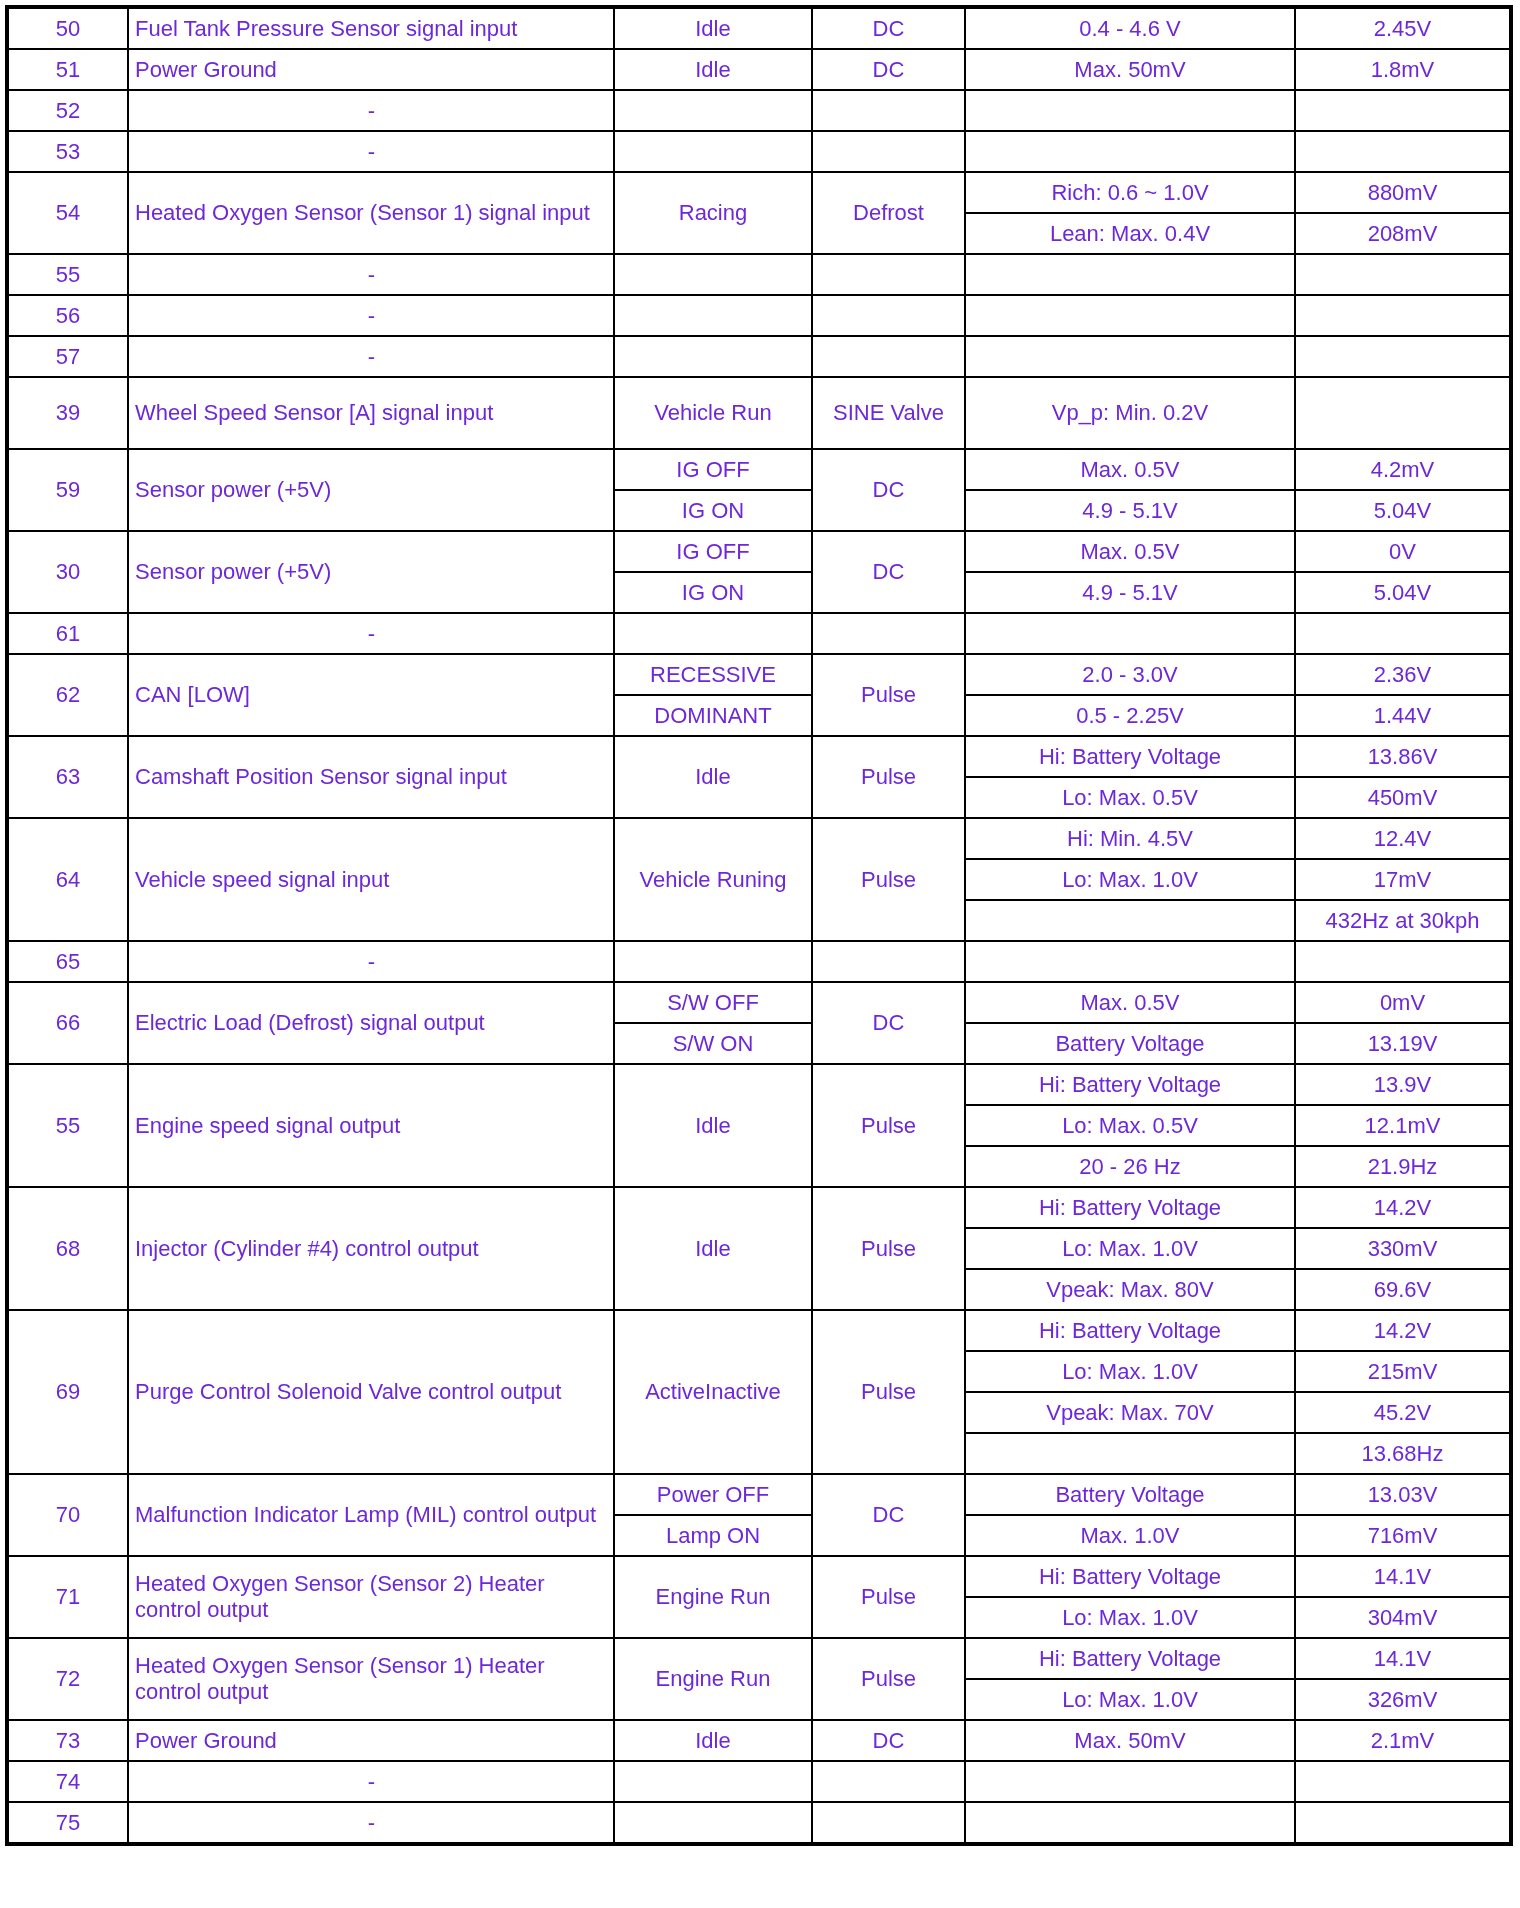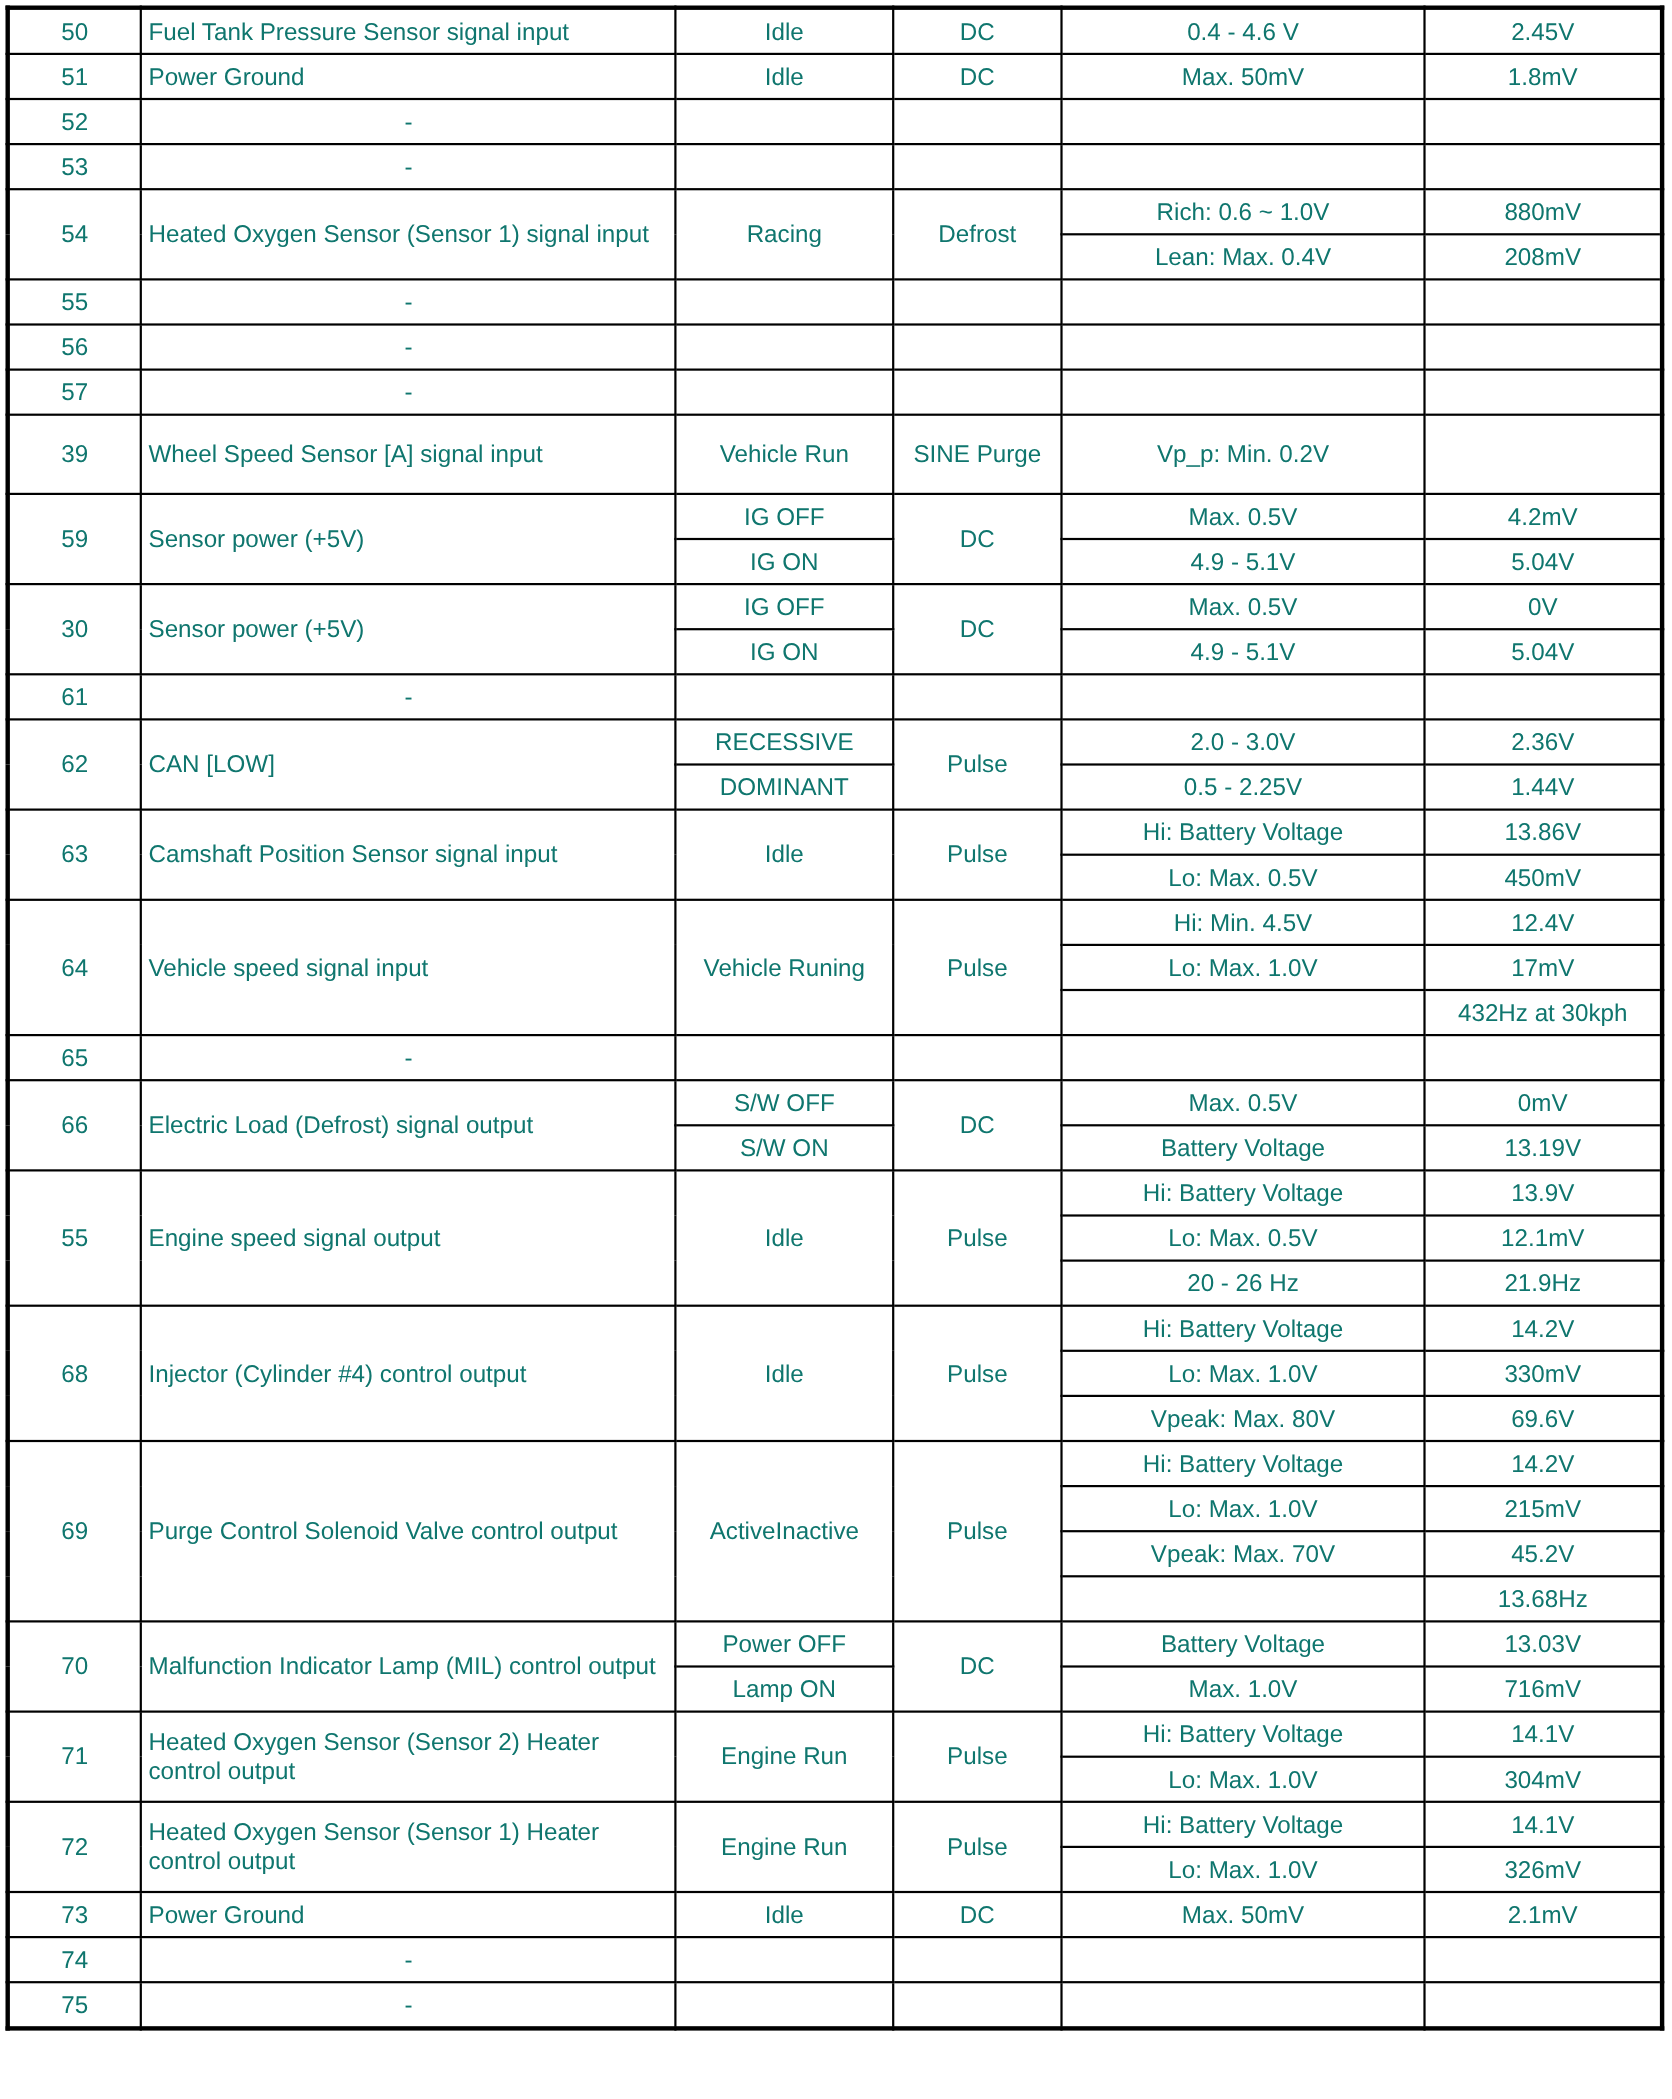--- a/index.html
+++ b/index.html
@@ -4,21 +4,21 @@
 <style>
   html, body { margin: 0; padding: 0; background: #ffffff; }
   body { width: 1520px; height: 1908px; position: relative; overflow: hidden; }
   table.pins {
     position: absolute; left: 5px; top: 5px;
     width: 1504px;
     border-collapse: collapse;
     border: 4px solid #000;
     font-family: "Liberation Sans", sans-serif;
     font-size: 22px;
-    color: #0f766e;
+    color: #6d28d9;
     table-layout: fixed;
   }
   table.pins td {
     border: 2px solid #000;
     padding: 0 5px;
     height: 39px;
     line-height: 26px;
     vertical-align: middle;
     text-align: center;
     overflow: hidden;
@@ -111,21 +111,21 @@
         <td class="desc dash">-</td>
         <td></td>
         <td></td>
         <td></td>
         <td></td>
       </tr>
       <tr class="tall58">
         <td>39</td>
         <td class="desc">Wheel Speed Sensor [A] signal input</td>
         <td>Vehicle Run</td>
-        <td>SINE Purge</td>
+        <td>SINE Valve</td>
         <td>Vp_p: Min. 0.2V</td>
         <td></td>
       </tr>
       <tr>
         <td rowspan="2">59</td>
         <td class="desc" rowspan="2">Sensor power (+5V)</td>
         <td>IG OFF</td>
         <td rowspan="2">DC</td>
         <td>Max. 0.5V</td>
         <td>4.2mV</td>

